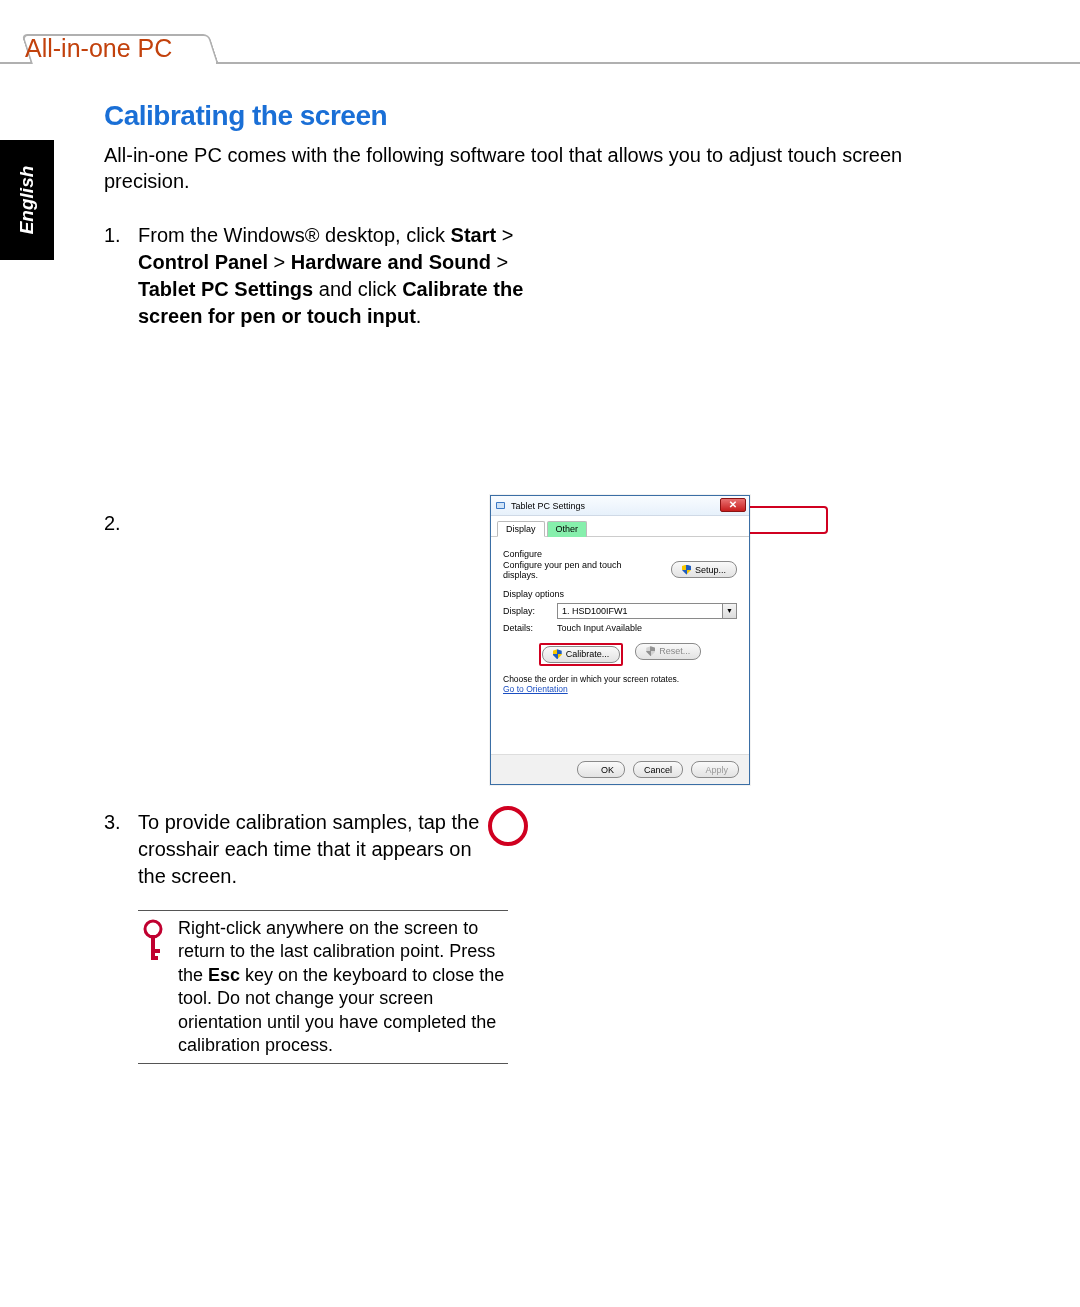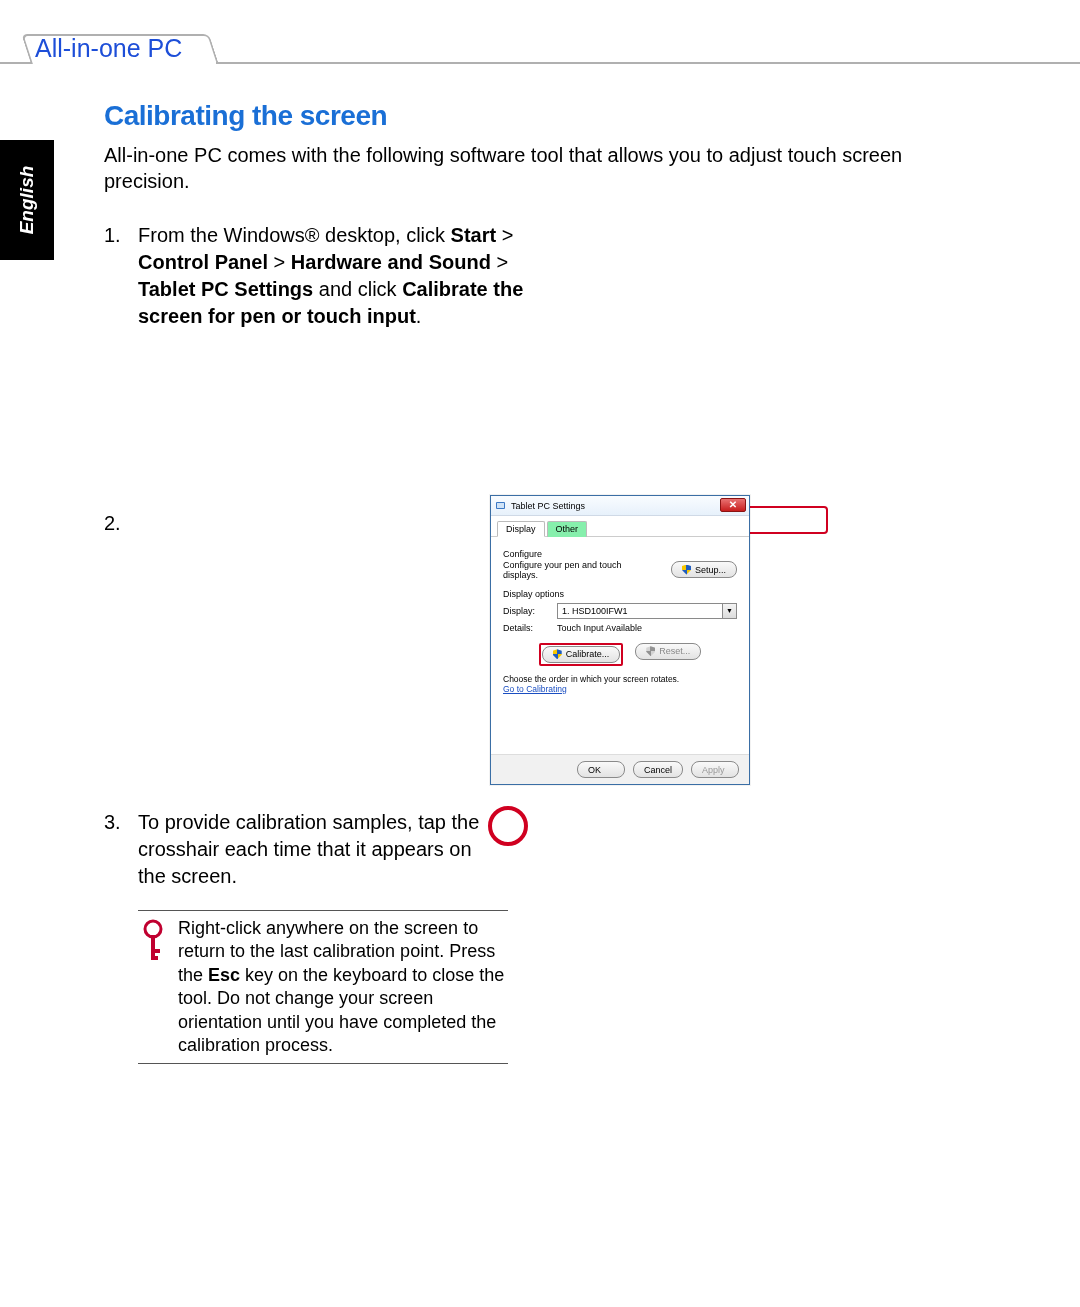--- a/index.html
+++ b/index.html
@@ -35,23 +35,23 @@
     width:14px; height:14px;
   }
   .header-line-right {
     position: absolute;
     left: 216px; top: 24px;
     right: 0;
     border-top: 2px solid #b0b0b0;
   }
   .header-tab-text {
     position: absolute;
-    left: 35px; top: -4px;
+    left: 25px; top: -4px;
     font-size: 25px;
-    color: #1d4ed8;
+    color: #c2410c;
     font-weight: 400;
     letter-spacing: 0px;
     font-family: "Segoe UI", Arial, sans-serif;
   }
 
   
   .lang-tab {
     position: absolute;
     left: 0; top: 140px;
     width: 54px; height: 120px;
@@ -182,21 +182,21 @@
     padding: 8px 12px;
   }
   .group-label { margin: 4px 0 2px 0; font-size: 9px; }
   .config-row { display:flex; align-items:flex-start; justify-content:space-between; margin-bottom:6px; }
   .config-row .cfg-text { max-width: 128px; font-size: 9px; line-height: 1.1; }
   .btn {
     display:inline-flex; align-items:center; gap:4px;
     padding: 1px 10px; font-size: 9px;
     border: 1px solid #8a8a8a; border-radius: 8px;
     background: linear-gradient(#f9f9f9,#e3e3e3);
-    min-width: 52px; justify-content:space-between;
+    min-width: 52px; justify-content:flex-end;
     height: 17px;
   }
   .btn .shield {
     width: 9px; height: 10px;
     background: conic-gradient(#1e5cbf 0 25%, #f7c600 0 50%, #1e5cbf 0 75%, #f7c600 0);
     clip-path: polygon(50% 0,100% 15%,100% 55%,50% 100%,0 55%,0 15%);
   }
   .btn.disabled { color:#888; }
   .btn.disabled .shield{ filter: grayscale(1); opacity:.6; }
   .opt-row { display:flex; align-items:center; gap: 10px; margin: 4px 0; font-size: 9px; }
@@ -383,21 +383,21 @@
             <span>Calibrate...</span>
           </span>
         </span>
         <span class="btn disabled">
           <span class="shield"></span>
           <span>Reset...</span>
         </span>
       </div>
 
       <div class="order-text">Choose the order in which your screen rotates.</div>
-      <a class="link" href="#">Go to Calibrating</a>
+      <a class="link" href="#">Go to Orientation</a>
     </div>
     <div class="dialog-footer">
       <div class="btn">OK</div>
       <div class="btn">Cancel</div>
       <div class="btn apply">Apply</div>
     </div>
   </div>
 
   <div class="crosshair-circle"></div>
 

